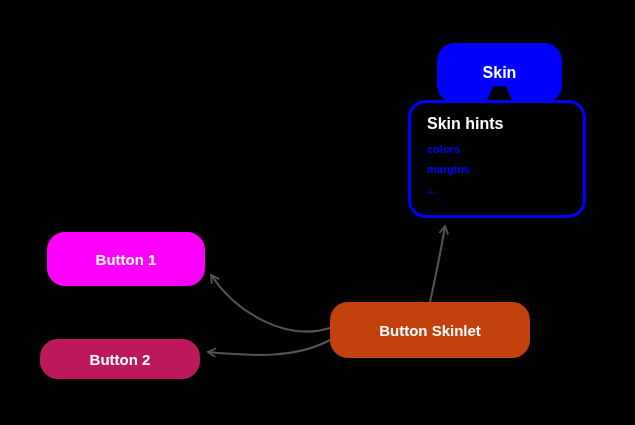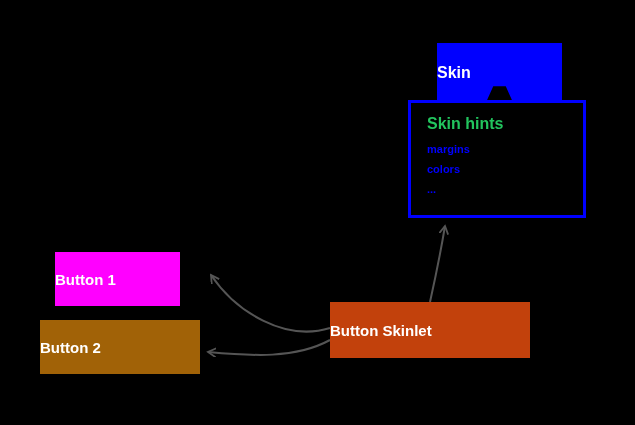--- a/index.html
+++ b/index.html
@@ -20,25 +20,27 @@
     left: 0;
     top: 0;
     width: 635px;
     height: 425px;
     z-index: 1;
   }
   .node {
     position: absolute;
     display: flex;
     align-items: center;
+    justify-content: center;
     color: #ffffff;
     font-weight: bold;
     font-size: 15px;
     z-index: 2;
     box-sizing: border-box;
+    border-radius: 18px;
   }
   .node-skin {
     left: 437px;
     top: 43px;
     width: 125px;
     height: 60px;
     background: #0000ff;
     font-size: 16px;
     z-index: 4;
     clip-path: polygon(0 0, 100% 0, 100% 100%, 61% 100%, 55% 72%, 45% 72%, 39% 100%, 0 100%);
@@ -48,45 +50,44 @@
     top: 100px;
     width: 178px;
     height: 118px;
     background: #000000;
     border: 3px solid #0000ff;
     z-index: 3;
     display: block;
     padding: 12px 0 0 16px;
   }
   .skin-hints-title {
-    color: #22c55e;
+    color: #ffffff;
     font-weight: bold;
     font-size: 16px;
     margin-bottom: 10px;
   }
   .skin-hints-item {
     color: #0000ff;
     font-weight: bold;
     font-size: 11px;
     margin-bottom: 8px;
   }
   .node-button1 {
     left: 47px;
-    top: 252px;
-    width: 125px;
+    top: 232px;
+    width: 158px;
     height: 54px;
     background: #ff00ff;
-    margin-left: 8px;
   }
   .node-button2 {
     left: 40px;
-    top: 320px;
+    top: 339px;
     width: 160px;
-    height: 54px;
-    background: #a16207;
+    height: 40px;
+    background: #be185d;
   }
   .node-skinlet {
     left: 330px;
     top: 302px;
     width: 200px;
     height: 56px;
     background: #c2410c;
   }
   .watermark {
     position: absolute;
@@ -113,22 +114,22 @@
     <path d="M 330 340 C 295 359, 252 356, 208 352" fill="none" stroke="#555555" stroke-width="2" marker-end="url(#arrowhead)"></path>
     <path d="M 430 302 C 436 275, 441 250, 445 226" fill="none" stroke="#555555" stroke-width="2" marker-end="url(#arrowhead)"></path>
   </svg>
 
   <div class="node node-skin">
     <span>Skin</span>
   </div>
 
   <div class="node node-skin-hints">
     <div class="skin-hints-title">Skin hints</div>
+    <div class="skin-hints-item">colors</div>
     <div class="skin-hints-item">margins</div>
-    <div class="skin-hints-item">colors</div>
     <div class="skin-hints-item">...</div>
   </div>
 
   <div class="node node-button1">
     <span>Button 1</span>
   </div>
 
   <div class="node node-button2">
     <span>Button 2</span>
   </div>

